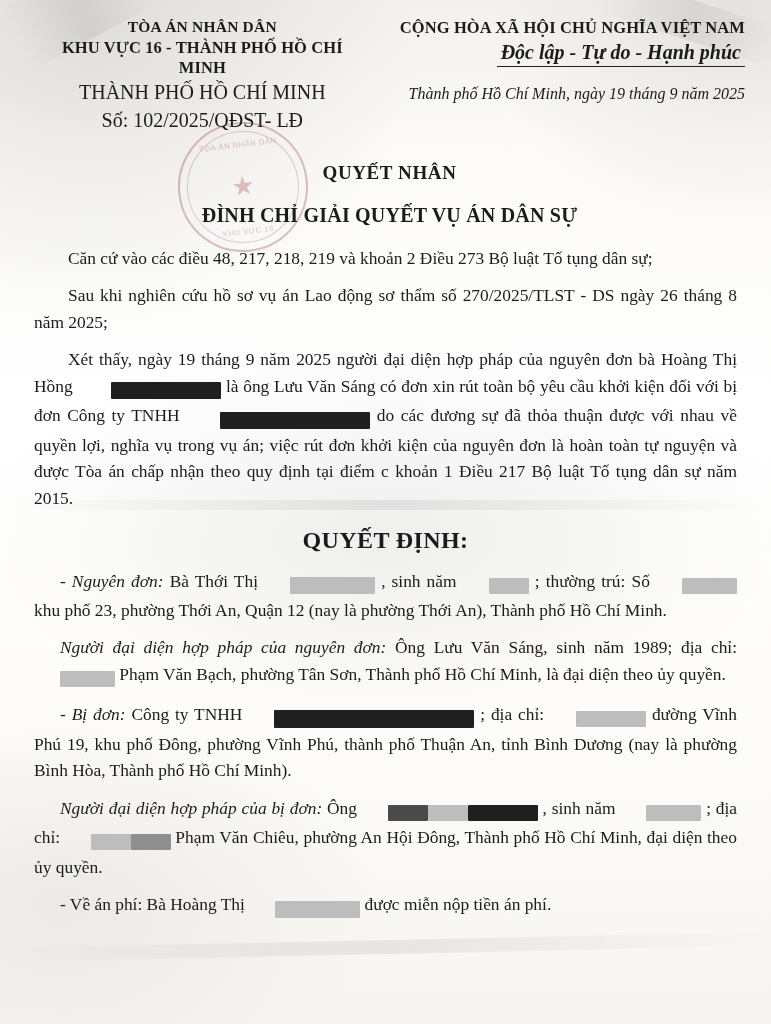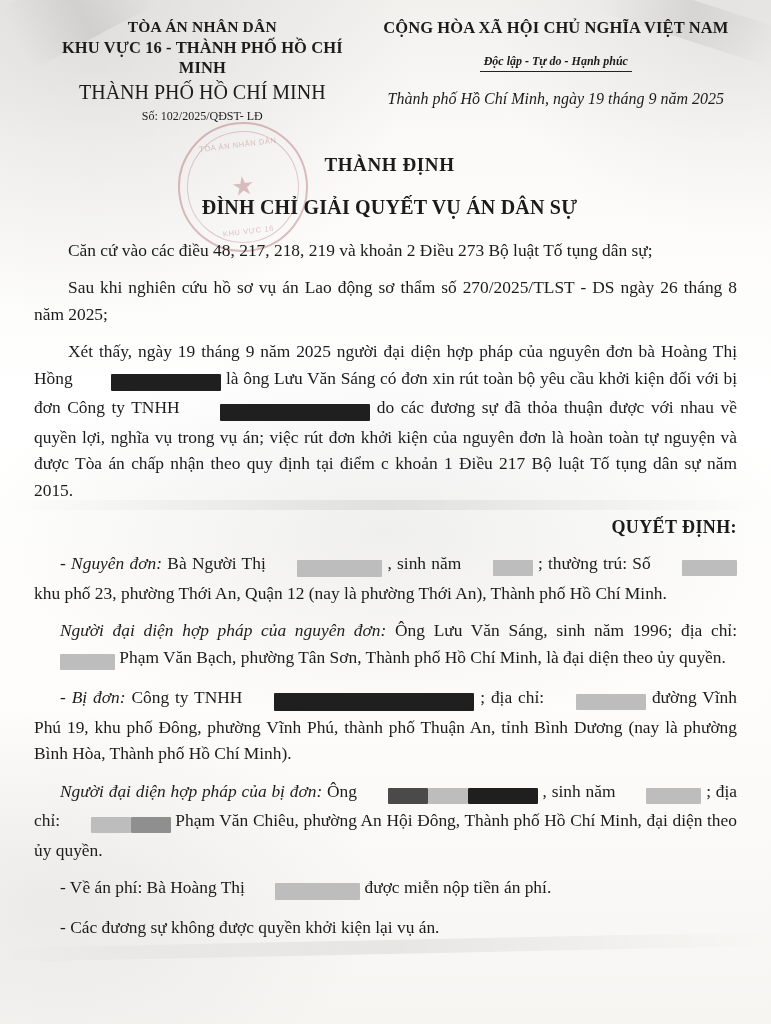--- a/index.html
+++ b/index.html
@@ -51,51 +51,51 @@
     align-items: flex-start;
     justify-content: space-between;
   }
   .header-left {
     width: 330px;
     text-align: center;
     padding-left: 4px;
   }
   .header-right {
     width: 380px;
-    text-align: center;
+    text-align: right;
   }
   .h-line1 {
     font-weight: bold;
     font-size: 15.5px;
     letter-spacing: 0.2px;
   }
   .h-line2 {
     font-weight: bold;
     font-size: 16.5px;
     margin-top: 2px;
     letter-spacing: 0.1px;
   }
   .h-line3 {
     font-size: 20px;
     margin-top: 3px;
   }
   .h-line4 {
-    font-size: 12px;
+    font-size: 20px;
     margin-top: 5px;
   }
   .r-line1 {
     font-weight: bold;
     font-size: 16.5px;
     letter-spacing: 0.1px;
   }
   .r-line2 {
     font-weight: bold;
     font-style: italic;
-    font-size: 12px;
-    margin-top: 16px;
+    font-size: 20px;
+    margin-top: 3px;
     display: inline-block;
     border-bottom: 1.4px solid #222;
     padding: 0 4px 2px 4px;
   }
   .r-line3 {
     font-style: italic;
     font-size: 16px;
     margin-top: 18px;
   }
 
@@ -161,23 +161,23 @@
     margin-top: 18px;
     font-size: 17.4px;
     line-height: 1.52;
     text-align: justify;
     padding-right: 8px;
   }
   .p { margin-bottom: 11px; text-indent: 0; font-family: Liberation Serif, serif; }
   .p.indent { text-indent: 34px; }
   .p.indent2 { text-indent: 26px; }
   .center-bold {
-    text-align: right;
-    font-weight: bold;
-    font-size: 18px;
+    text-align: center;
+    font-weight: bold;
+    font-size: 24px;
     letter-spacing: 0.4px;
     margin: 10px 0 9px 0;
   }
   .it { font-style: italic; }
 
   
   .redact {
     display: inline-block;
     vertical-align: -3px;
     background: #1f1f1f;
@@ -222,21 +222,21 @@
         <div class="h-line4">Số: 102/2025/QĐST- LĐ</div>
       </div>
       <div class="header-right">
         <div class="r-line1">CỘNG HÒA XÃ HỘI CHỦ NGHĨA VIỆT NAM</div>
         <div class="r-line2">Độc lập - Tự do - Hạnh phúc</div>
         <div class="r-line3">Thành phố Hồ Chí Minh, ngày 19 tháng 9 năm 2025</div>
       </div>
     </div>
 
     <div class="title-block">
-      <div class="title-main">THÀNH ĐỊNH</div>
+      <div class="title-main">QUYẾT NHÂN</div>
       <div class="title-sub">ĐÌNH CHỈ GIẢI QUYẾT VỤ ÁN DÂN SỰ</div>
     </div>
 
     <div class="body">
 
       <div class="p indent">Căn cứ vào các điều 48, 217, 218, 219 và khoản 2 Điều 273 Bộ luật Tố tụng dân sự;</div>
 
       <div class="p indent">Sau khi nghiên cứu hồ sơ vụ án Lao động sơ thẩm số 270/2025/TLST - DS ngày 26 tháng 8 năm 2025;</div>
 
       <div class="p indent">
@@ -245,32 +245,32 @@
         <span>là ông Lưu Văn Sáng có đơn xin rút toàn bộ yêu cầu khởi kiện đối với bị đơn Công ty TNHH</span>
         <span class="redact-group"><span class="redact r-w150"></span></span>
         <span>do các đương sự đã thỏa thuận được với nhau về quyền lợi, nghĩa vụ trong vụ án; việc rút đơn khởi kiện của nguyên đơn là hoàn toàn tự nguyện và được Tòa án chấp nhận theo quy định tại điểm c khoản 1 Điều 217 Bộ luật Tố tụng dân sự năm 2015.</span>
       </div>
 
       <div class="center-bold">QUYẾT ĐỊNH:</div>
 
 
       <div class="p indent2">
         <span class="it">- Nguyên đơn:</span>
-        <span>Bà Người Thị</span>
+        <span>Bà Thới Thị</span>
         <span class="redact-group"><span class="redact lightgrey r-w85"></span></span>
         <span>, sinh năm</span>
         <span class="redact-group"><span class="redact lightgrey r-w40"></span></span>
         <span>; thường trú: Số</span>
         <span class="redact-group"><span class="redact lightgrey r-w55"></span></span>
         <span>khu phố 23, phường Thới An, Quận 12 (nay là phường Thới An), Thành phố Hồ Chí Minh.</span>
       </div>
 
       <div class="p indent2">
         <span class="it">Người đại diện hợp pháp của nguyên đơn:</span>
-        <span>Ông Lưu Văn Sáng, sinh năm 1996; địa chỉ:</span>
+        <span>Ông Lưu Văn Sáng, sinh năm 1989; địa chỉ:</span>
         <span class="redact-group"><span class="redact lightgrey r-w55"></span></span>
         <span>Phạm Văn Bạch, phường Tân Sơn, Thành phố Hồ Chí Minh, là đại diện theo ủy quyền.</span>
       </div>
 
       <div class="p indent2">
         <span class="it">- Bị đơn:</span>
         <span>Công ty TNHH</span>
         <span class="redact-group"><span class="redact r-w200"></span></span>
         <span>; địa chỉ:</span>
         <span class="redact-group"><span class="redact lightgrey r-w70"></span></span>
@@ -288,17 +288,16 @@
         <span>Phạm Văn Chiêu, phường An Hội Đông, Thành phố Hồ Chí Minh, đại diện theo ủy quyền.</span>
       </div>
 
 
       <div class="p indent2">
         <span>- Về án phí: Bà Hoàng Thị</span>
         <span class="redact-group"><span class="redact lightgrey r-w85"></span></span>
         <span>được miễn nộp tiền án phí.</span>
       </div>
 
-      <div class="p indent2">- Các đương sự không được quyền khởi kiện lại vụ án.</div>
 
     </div>
   </div>
 </div>
 
 </body></html>

